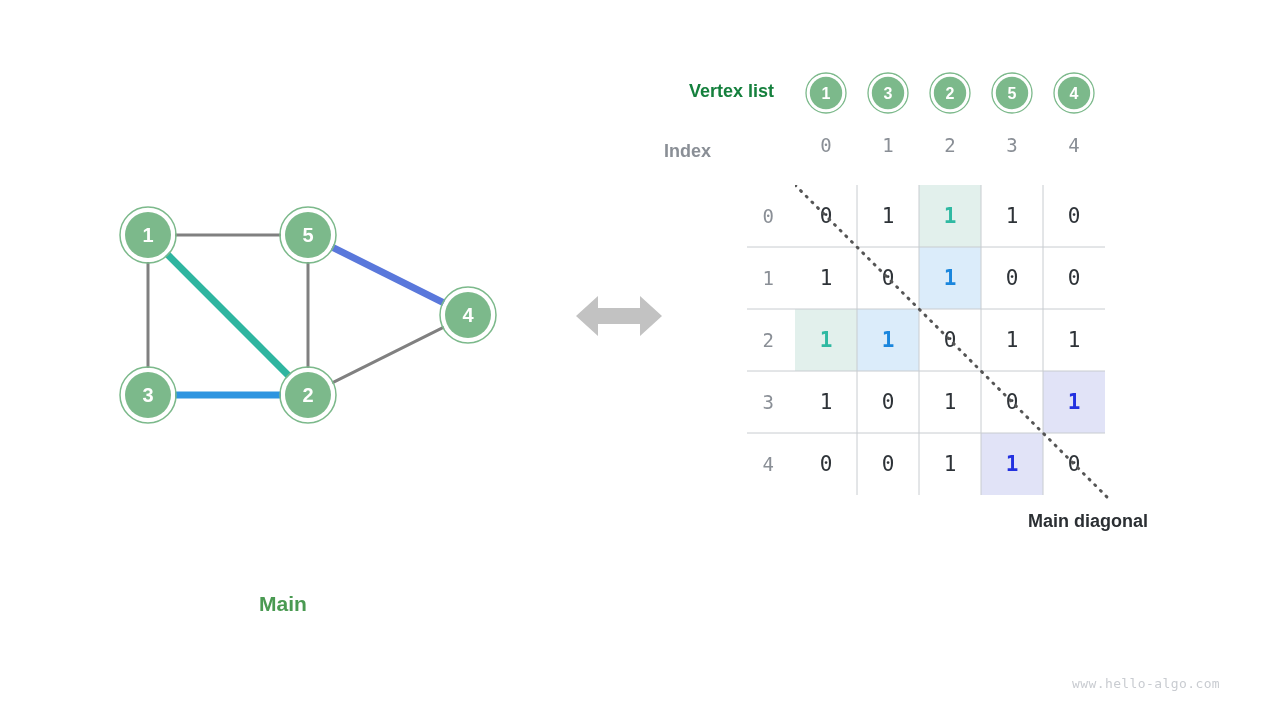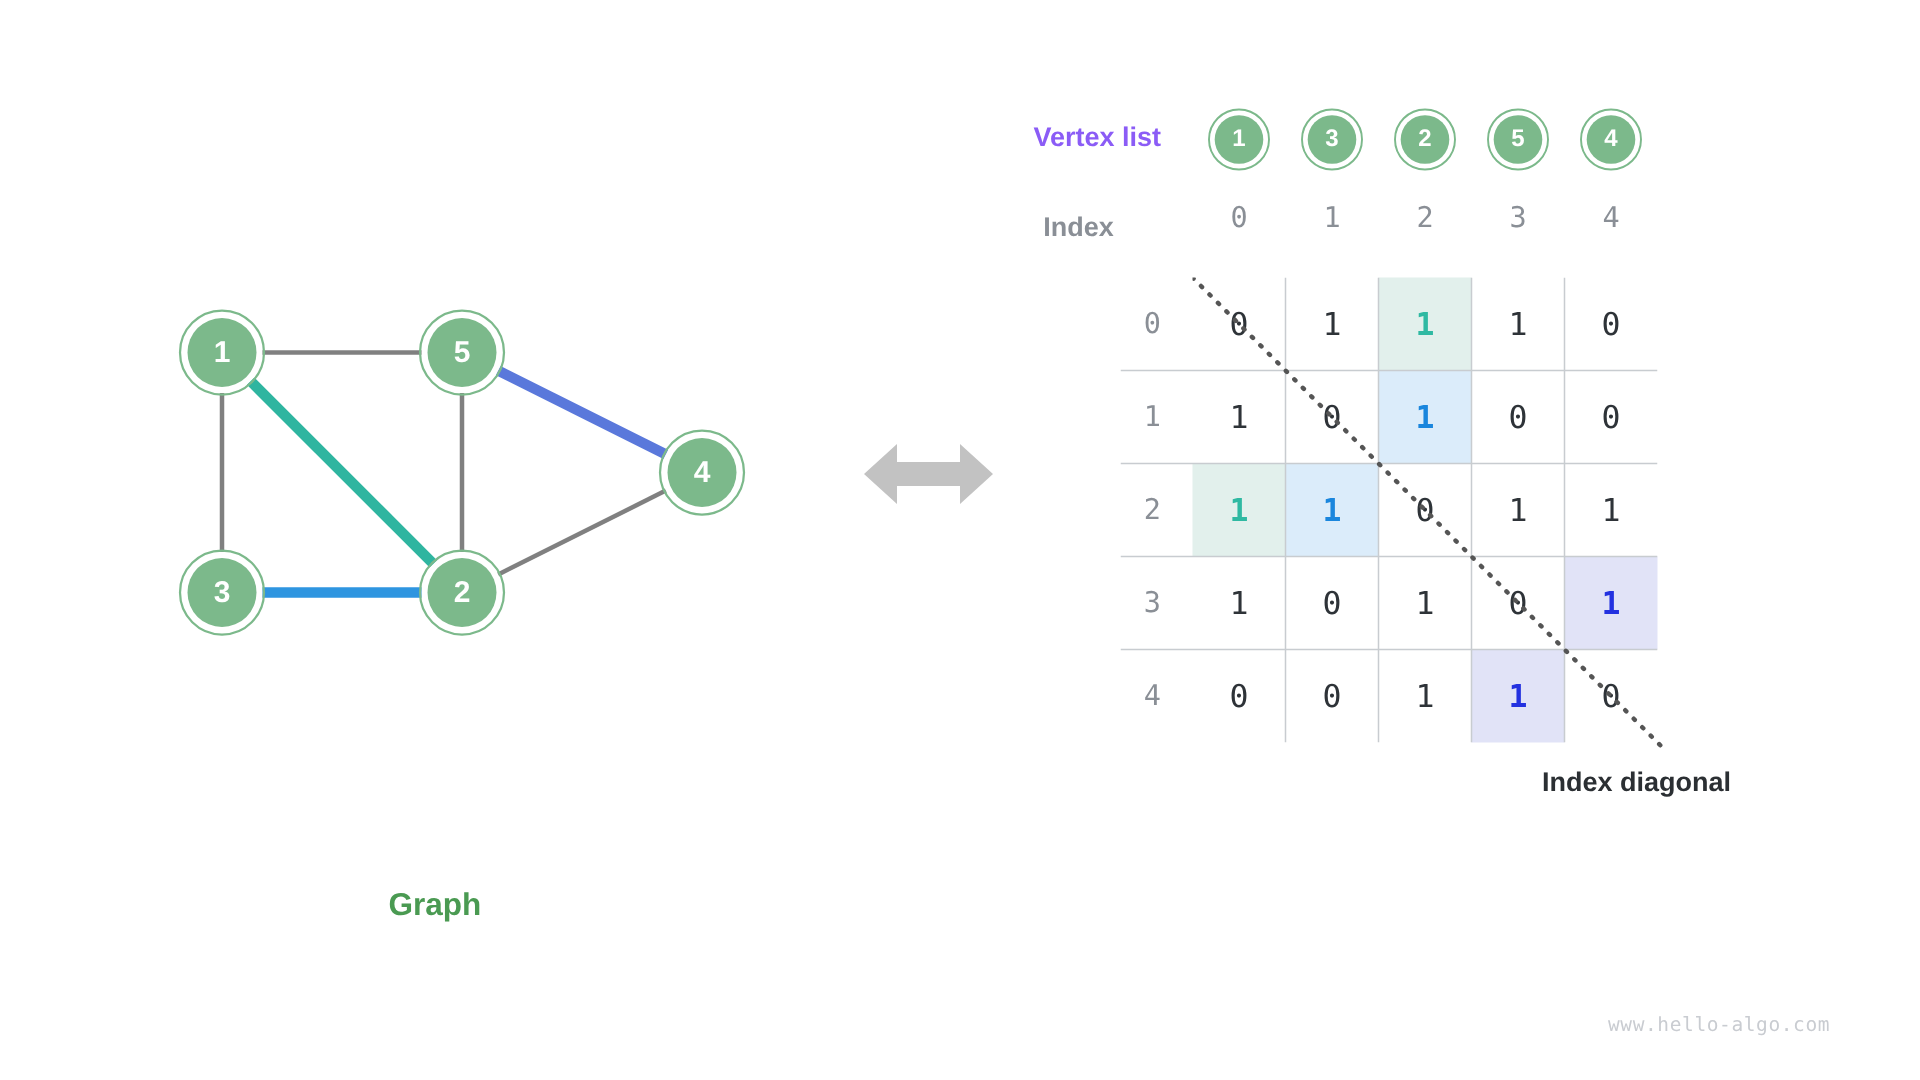--- a/index.html
+++ b/index.html
@@ -56,29 +56,29 @@
     width: 600px;
     height: 500px;
   }
 
   .vl-label {
     position: absolute;
     right: 514px;
     top: 80px;
     font-size: 18px;
     font-weight: 700;
-    color: #8b5cf6;
+    color: #15803d;
     white-space: nowrap;
   }
   #vertex-list-label { left: 24px; top: 33px; right: auto; text-align: right; width: 110px; }
   #index-label {
     position: absolute;
     left: 24px; top: 93px;
     width: 110px;
-    text-align: center;
+    text-align: left;
     font-size: 18px;
     font-weight: 700;
     color: #8a8f96;
   }
 
   #vertex-list {
     position: absolute;
     left: 155px;
     top: 22px;
     width: 310px;
@@ -339,20 +339,20 @@
         <div class="cell" style="left: 124px; top: 186px;">1</div>
         <div class="cell" style="left: 186px; top: 186px;">0</div>
         <div class="cell hl-indigo" style="left: 248px; top: 186px;">1</div>
         <div class="cell" style="left: 0px; top: 248px;">0</div>
         <div class="cell" style="left: 62px; top: 248px;">0</div>
         <div class="cell" style="left: 124px; top: 248px;">1</div>
         <div class="cell hl-indigo" style="left: 186px; top: 248px;">1</div>
         <div class="cell" style="left: 248px; top: 248px;">0</div>
       </div>
 
-    <div id="main-diagonal-label">Index diagonal</div>
+    <div id="main-diagonal-label">Main diagonal</div>
   </div>
 
-  <div id="caption-graph" class="caption">Graph</div>
+  <div id="caption-graph" class="caption">Main</div>
 
 
   <div id="watermark">www.hello-algo.com</div>
 </div>
 
 </body></html>

